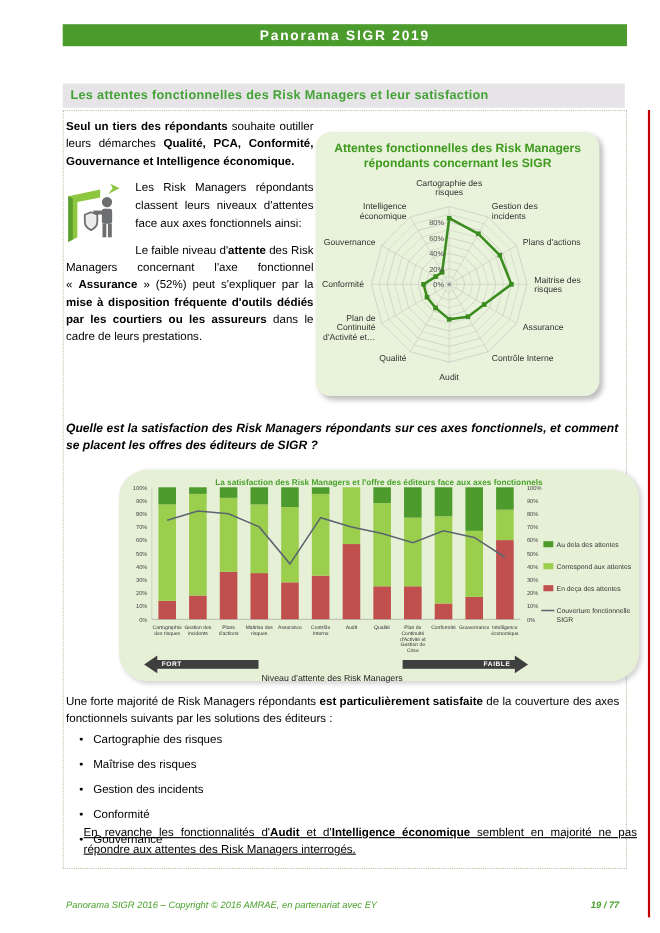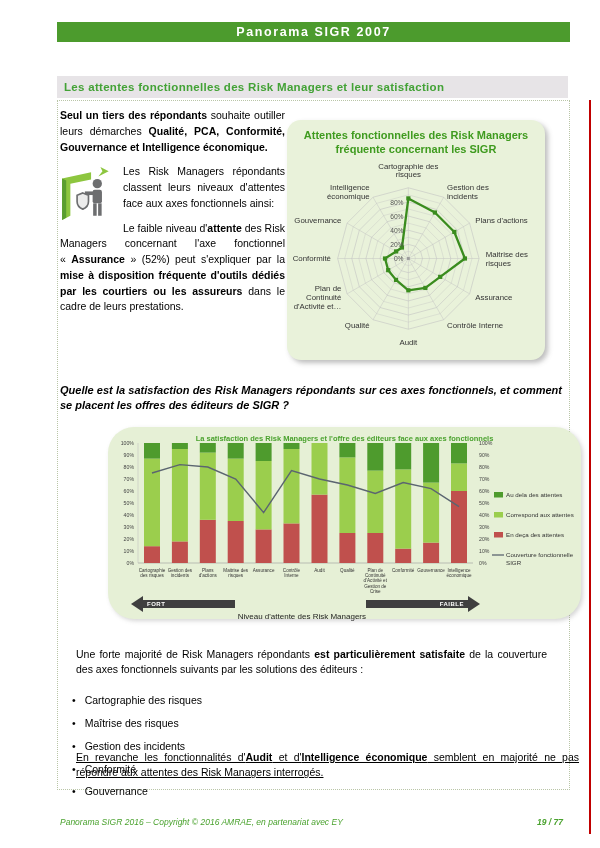--- a/index.html
+++ b/index.html
@@ -37,36 +37,36 @@
   
   .arrow-row{position:absolute;left:0;top:169px;width:473px;height:16px;}
   .arrow{position:absolute;height:16px;}
   .arrow .shaft{position:absolute;top:4px;height:8px;background:#3f3f3f;}
   .arrow .head-left{position:absolute;left:0;top:0;width:0;height:0;border-top:8px solid transparent;border-bottom:8px solid transparent;border-right:12px solid #3f3f3f;}
   .arrow .head-right{position:absolute;right:0;top:0;width:0;height:0;border-top:8px solid transparent;border-bottom:8px solid transparent;border-left:12px solid #3f3f3f;}
   .arrow .atext{position:absolute;top:4px;height:8px;line-height:8px;color:#fff;font-size:6px;font-weight:bold;letter-spacing:.5px;}
   .arrow-center-label{position:absolute;left:127px;top:16px;width:131px;text-align:right;font-size:8px;font-weight:normal;color:#1d1d1d;}
   
   .conclusion{left:60px;top:631px;width:503px;font-size:10.5px;line-height:1.45;text-align:justify;}
-  .conclusion p{margin:16px;}
+  .conclusion p{margin:0;}
   .bullets{margin:4px 0 0 0;padding:0;list-style:none;}
   .bullets li{margin:0 0 7.5px 12px;}
   .bullets li::before{content:"\2022";margin-right:9px;}
   .final-par{left:76px;top:750px;width:503px;font-size:10.5px;line-height:1.45;text-align:justify;text-decoration:underline;}
   
   .footer{left:57px;top:817px;width:513px;font-size:8.5px;font-style:italic;color:#4aa22e;}
   .footer-left{position:absolute;left:3px;top:0;}
   .footer-page{position:absolute;right:7px;top:0;font-weight:bold;}
   
   .change-bar{left:589px;top:100px;width:2px;height:734px;background:#c00000;}
 </style>
 </head>
 <body>
 
-<div class="abs header-bar" id="header-bar" style="background: rgb(76, 155, 45);">Panorama SIGR 2007</div>
+<div class="abs header-bar" id="header-bar" style="background: rgb(76, 155, 45);">Panorama SIGR 2019</div>
 
 <div class="abs section-bar" id="section-bar" style="color: rgb(67, 162, 54);">Les attentes fonctionnelles des Risk Managers et leur satisfaction</div>
 
 <div class="abs frame"></div>
 
 <div class="abs change-bar" id="change-bar" style="background: rgb(192, 0, 0);"></div>
 
 <div class="abs intro">
   <p><span style="font-weight: bold;">Seul un tiers des répondants</span><span> souhaite outiller leurs démarches </span><span style="font-weight: bold;">Qualité, PCA, Conformité, Gouvernance et Intelligence économique.</span></p>
   <p>
@@ -84,21 +84,21 @@
       </svg>
     </span>
     <span><span>Les Risk Managers répondants classent leurs niveaux d'attentes face aux axes fonctionnels ainsi:</span></span>
   </p>
   <p><span>Le faible niveau d'</span><span style="font-weight: bold;">attente</span><span> des Risk Managers concernant l'axe fonctionnel «&nbsp;</span><span style="font-weight: bold;">Assurance</span><span>&nbsp;» (52%) peut s'expliquer par la </span><span style="font-weight: bold;">mise à disposition fréquente d'outils dédiés par les courtiers ou les assureurs</span><span> dans le cadre de leurs prestations.</span></p>
 </div>
 
 <div class="abs radar-panel">
   <div class="radar-title">
     <div>Attentes fonctionnelles des Risk Managers</div>
-    <div>fréquente concernant les SIGR</div>
+    <div>répondants concernant les SIGR</div>
   </div>
   <svg id="radar-svg" class="radar-svg" viewBox="0 0 270 206">
       <polygon points="127.0,95.6 130.7,96.6 133.4,99.3 134.4,103.0 133.4,106.7 130.7,109.4 127.0,110.4 123.3,109.4 120.6,106.7 119.6,103.0 120.6,99.3 123.3,96.6" fill="none" stroke="#c2c2c2" stroke-width="0.4"></polygon>
       <polygon points="127.0,88.2 134.4,90.2 139.8,95.6 141.8,103.0 139.8,110.4 134.4,115.8 127.0,117.8 119.6,115.8 114.2,110.4 112.2,103.0 114.2,95.6 119.6,90.2" fill="none" stroke="#c2c2c2" stroke-width="0.6"></polygon>
       <polygon points="127.0,80.8 138.1,83.8 146.2,91.9 149.2,103.0 146.2,114.1 138.1,122.2 127.0,125.2 115.9,122.2 107.8,114.1 104.8,103.0 107.8,91.9 115.9,83.8" fill="none" stroke="#c2c2c2" stroke-width="0.4"></polygon>
       <polygon points="127.0,73.4 141.8,77.4 152.6,88.2 156.6,103.0 152.6,117.8 141.8,128.6 127.0,132.6 112.2,128.6 101.4,117.8 97.4,103.0 101.4,88.2 112.2,77.4" fill="none" stroke="#c2c2c2" stroke-width="0.6"></polygon>
       <polygon points="127.0,66.0 145.5,71.0 159.0,84.5 164.0,103.0 159.0,121.5 145.5,135.0 127.0,140.0 108.5,135.0 95.0,121.5 90.0,103.0 95.0,84.5 108.5,71.0" fill="none" stroke="#c2c2c2" stroke-width="0.4"></polygon>
       <polygon points="127.0,58.6 149.2,64.5 165.5,80.8 171.4,103.0 165.5,125.2 149.2,141.5 127.0,147.4 104.8,141.5 88.5,125.2 82.6,103.0 88.5,80.8 104.8,64.5" fill="none" stroke="#c2c2c2" stroke-width="0.6"></polygon>
       <polygon points="127.0,51.2 152.9,58.1 171.9,77.1 178.8,103.0 171.9,128.9 152.9,147.9 127.0,154.8 101.1,147.9 82.1,128.9 75.2,103.0 82.1,77.1 101.1,58.1" fill="none" stroke="#c2c2c2" stroke-width="0.4"></polygon>
       <polygon points="127.0,43.8 156.6,51.7 178.3,73.4 186.2,103.0 178.3,132.6 156.6,154.3 127.0,162.2 97.4,154.3 75.7,132.6 67.8,103.0 75.7,73.4 97.4,51.7" fill="none" stroke="#c2c2c2" stroke-width="0.6"></polygon>

